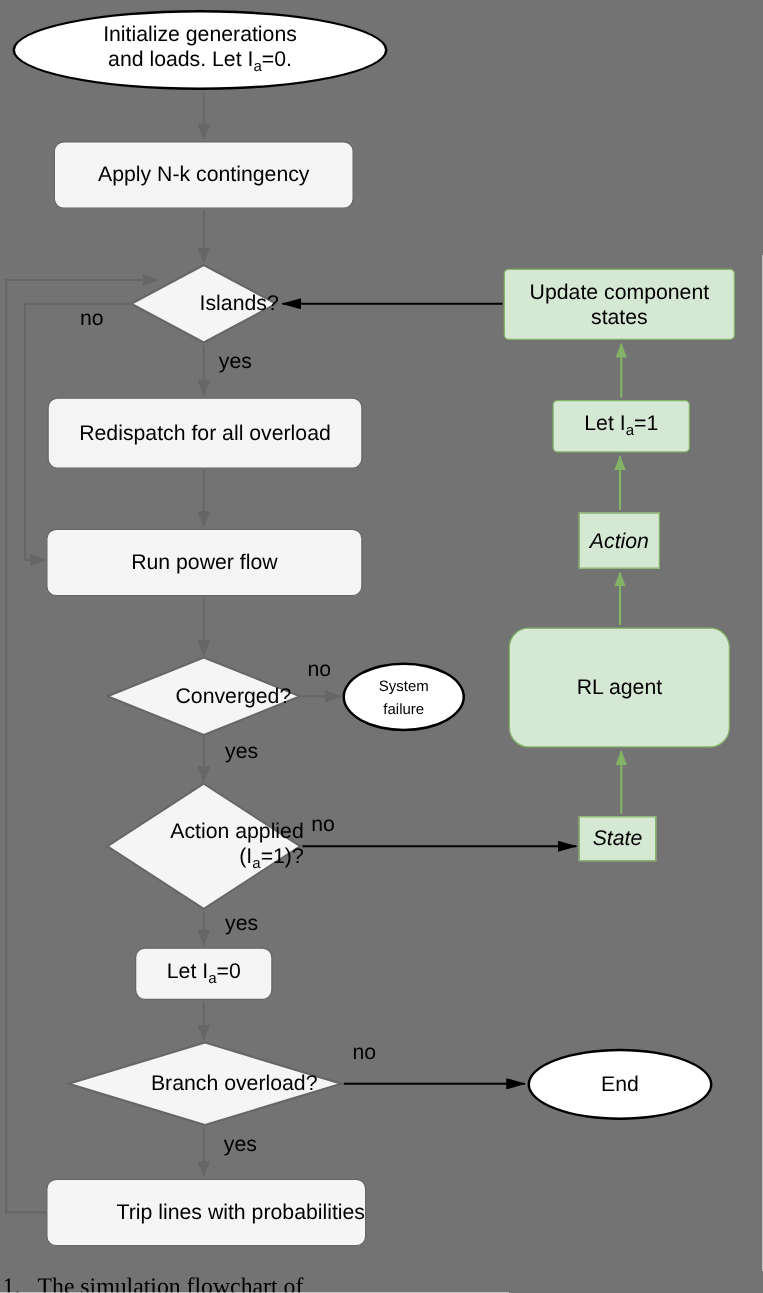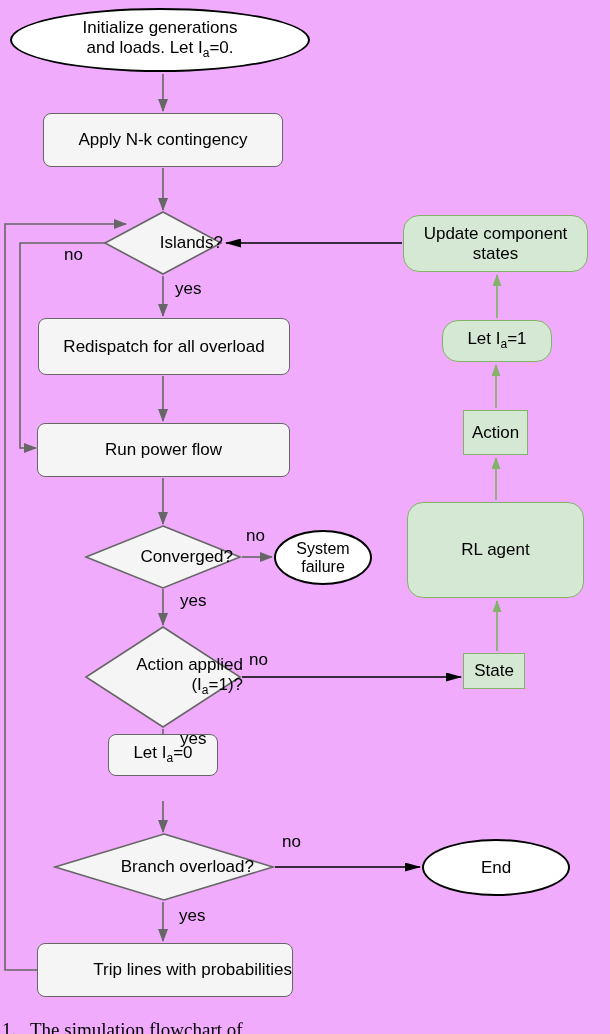--- a/index.html
+++ b/index.html
@@ -1,27 +1,27 @@
 <!DOCTYPE html>
 <html><head>
 <meta charset="utf-8">
 <style>
   html,body{margin:0;padding:0;background:#ffffff;}
   .canvas{
-    position:relative;width:610px;height:1034px;overflow:hidden;background:#f0abfc;
+    position:relative;width:610px;height:1034px;overflow:hidden;background:#737373;
     font-family:"Liberation Sans","DejaVu Sans",sans-serif;color:#000;
   }
   .edges{position:absolute;left:0;top:0;width:610px;height:1034px;}
   .node{
     position:absolute;display:flex;flex-direction:column;align-items:center;justify-content:center;
     text-align:center;font-size:17px;line-height:20px;box-sizing:border-box;
   }
   .rect{background:#f5f5f5;border:1.5px solid #666;border-radius:8px;}
-  .green{background:#d5e8d4;border:1.7px solid #82b366;border-radius:16px;}
-  .sq{border-radius:0;}
+  .green{background:#d5e8d4;border:1.7px solid #82b366;border-radius:4px;}
+  .sq{border-radius:0;font-style:italic;}
   .big-round{border-radius:16px;}
   .ellipse{background:#ffffff;border:2px solid #000;border-radius:50%;}
   .dtext{position:absolute;display:flex;flex-direction:column;align-items:flex-end;justify-content:center;
     text-align:center;font-size:17px;line-height:20px;}
   .lbl{position:absolute;font-size:17px;line-height:18px;}
   .sub{font-size:12px;vertical-align:-4px;}
   .caption{position:absolute;left:0;top:1019px;width:610px;font-family:"Liberation Serif","DejaVu Serif",serif;
     font-size:19px;white-space:nowrap;color:#000;}
   .caption .cap-num{position:absolute;left:2px;}
   .caption .cap-text{position:absolute;left:30px;}
@@ -70,42 +70,42 @@
     <polygon points="163,526 240,557 163,588 86,557" fill="#f5f5f5" stroke="#666" stroke-width="1.6"></polygon>
     <polygon points="163,627 240,677 163,727 86,677" fill="#f5f5f5" stroke="#666" stroke-width="1.6"></polygon>
     <polygon points="164,834 273,867 164,900 55,867" fill="#f5f5f5" stroke="#666" stroke-width="1.6"></polygon>
   </svg>
 
   <div class="node ellipse" style="left:10px;top:8px;width:300px;height:64px;">
     <div>Initialize generations</div>
     <div><span>and loads. Let I</span><span class="sub">a</span><span>=0.</span></div>
   </div>
 
-  <div class="node ellipse" style="left:274px;top:530px;width:98px;height:55px;font-size:16px;line-height:18px;">
+  <div class="node ellipse" style="left:274px;top:530px;width:98px;height:55px;font-size:12px;line-height:18px;">
     <div>System</div>
     <div>failure</div>
   </div>
 
   <div class="node ellipse" style="left:422px;top:839px;width:148px;height:57px;">
     <div>End</div>
   </div>
 
   <div class="node rect" style="left:43px;top:113px;width:240px;height:54px;">
     <div>Apply N-k contingency</div>
   </div>
 
   <div class="node rect" style="left:38px;top:318px;width:252px;height:57px;">
     <div>Redispatch for all overload</div>
   </div>
 
   <div class="node rect" style="left:37px;top:423px;width:253px;height:54px;">
     <div>Run power flow</div>
   </div>
 
-  <div class="node rect" style="left:108px;top:734px;width:110px;height:42px;">
+  <div class="node rect" style="left:108px;top:758px;width:110px;height:42px;">
     <div><span>Let I</span><span class="sub">a</span><span>=0</span></div>
   </div>
 
   <div class="node rect" style="left:37px;top:943px;width:256px;height:54px;align-items:flex-end;">
     <div>Trip lines with probabilities</div>
   </div>
 
   <div class="node green" style="left:403px;top:215px;width:185px;height:57px;">
     <div>Update component</div>
     <div>states</div>

